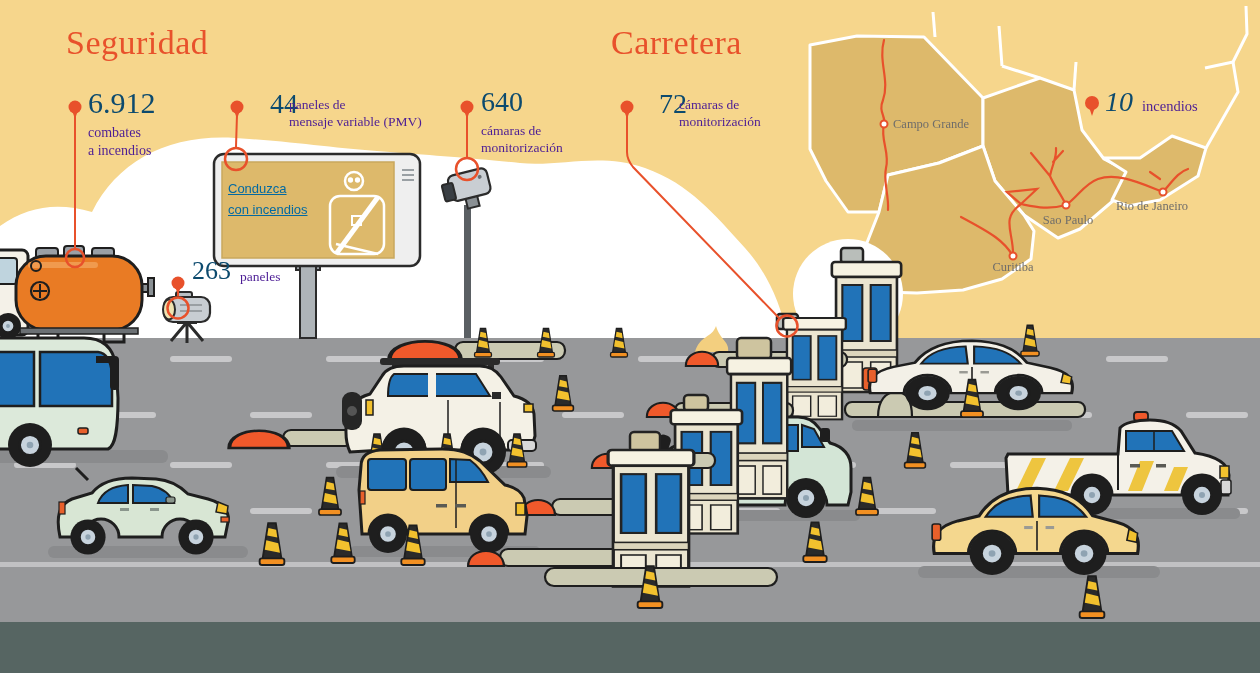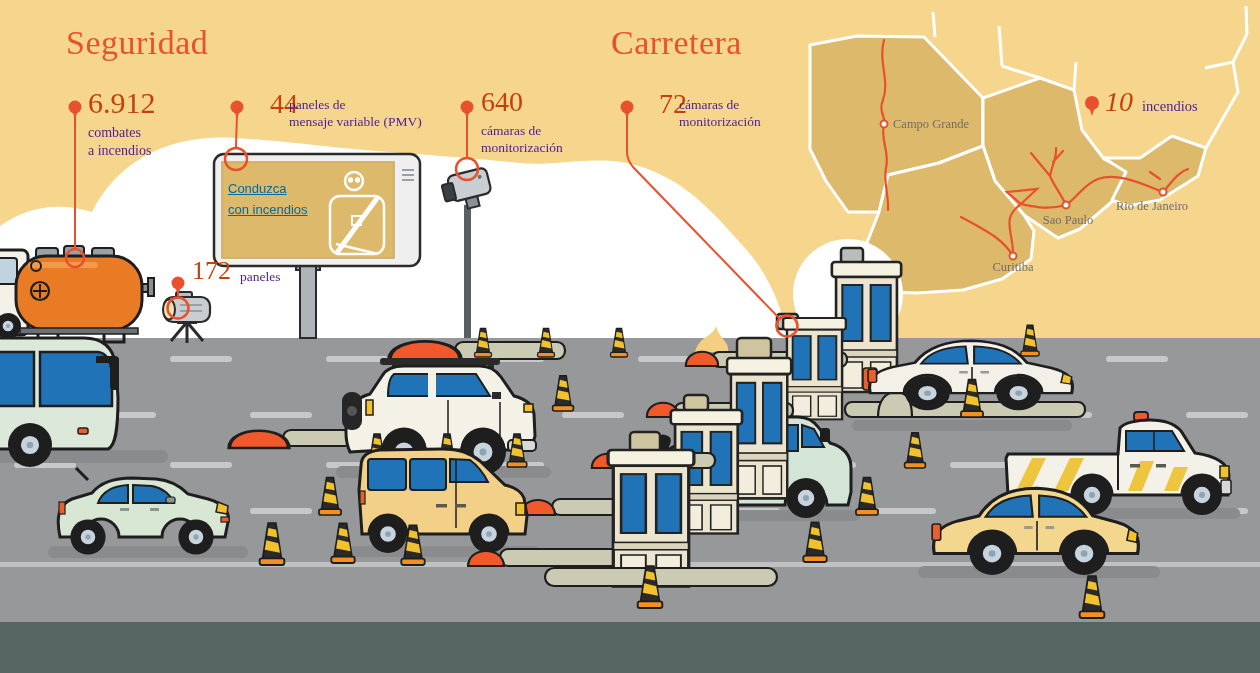--- a/index.html
+++ b/index.html
@@ -1,21 +1,21 @@
 <!DOCTYPE html>
 <html><head>
 <meta charset="utf-8">
 <style>
   html,body{margin:0;padding:0;background:#ddd;}
   #stage{position:relative;width:1260px;height:673px;overflow:hidden;background:#F6D68C;
          font-family:"Liberation Serif", serif;}
   #scene{position:absolute;left:0;top:0;z-index:1;}
   .txt{position:absolute;z-index:5;}
   .title{font-size:34px;color:#E8512B;letter-spacing:.5px;}
-  .stat-value{color:#c2410c;line-height:1;}
+  .stat-value{color:#0c4a6e;line-height:1;}
   .stat-label{color:#4c1d95;font-size:13.5px;line-height:1.28;white-space:pre-line;}
   .bb-text{font-family:"Liberation Sans",sans-serif;font-weight:normal;color:#0369a1;
            font-size:13px;line-height:1.65;}
   .bb-text span{text-decoration:underline;}
   svg text{font-family:"Liberation Serif",serif;}
   .citylabel{font-size:12.5px;fill:#6F6D6A;}
 </style>
 </head>
 <body>
 
@@ -454,21 +454,21 @@
 <div class="txt stat-label" style="left:289px;top:96px;">paneles de
 mensaje variable (PMV)</div>
 
 <div class="txt" style="left:481px;top:88px;">
   <div class="stat-value" style="font-size:28px;">640</div>
   <div class="stat-label" style="margin-top:6px;">cámaras de
 monitorización</div>
 </div>
 
 <div class="txt" style="left:192px;top:258px;">
-  <span class="stat-value" style="font-size:26px;">172</span>
+  <span class="stat-value" style="font-size:26px;">263</span>
 </div>
 <div class="txt stat-label" style="left:240px;top:268px;">paneles</div>
 
 <div class="txt" style="left:659px;top:90px;">
   <span class="stat-value" style="font-size:28px;">72</span>
 </div>
 <div class="txt stat-label" style="left:679px;top:96px;">cámaras de
 monitorización</div>
 
 <div class="txt" style="left:1105px;top:88px;">

